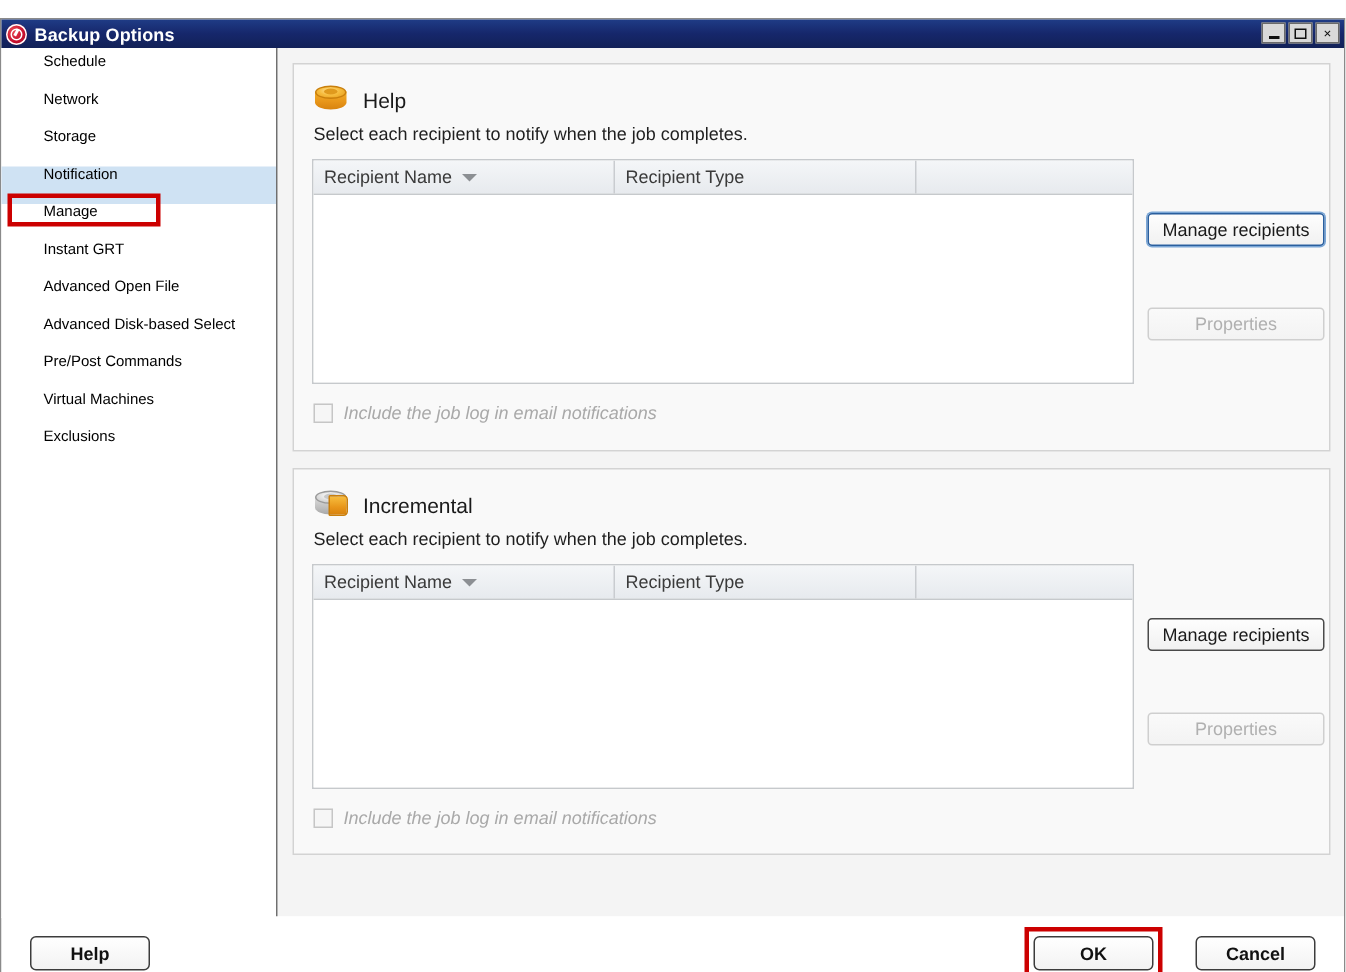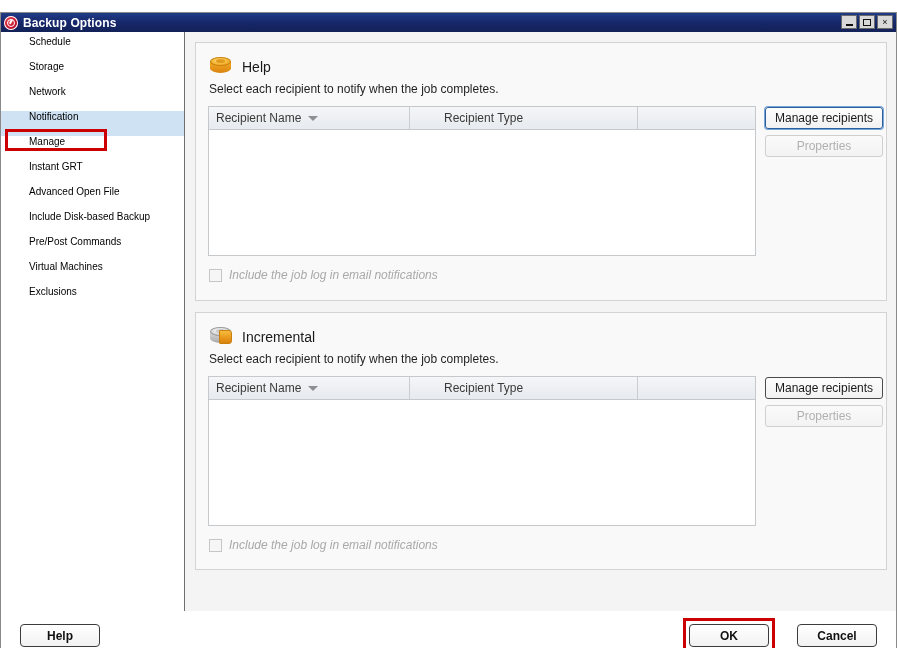--- a/index.html
+++ b/index.html
@@ -254,21 +254,20 @@
     border: 1px solid #c6c9cc;
     box-sizing: border-box;
     overflow: hidden;
   }
   .tbl-head {
     display: flex;
     height: 23px;
     background: linear-gradient(to bottom, #f4f6f8 0%, #e7eaee 100%);
     border-bottom: 1px solid #c6c9cc;
     box-sizing: border-box;
-    gap: 27px;
   }
   .th {
     display: flex;
     align-items: center;
     font-size: 12px;
     color: #3a3a3a;
     padding-left: 7px;
     box-sizing: border-box;
     border-right: 1px solid #c9ccd0;
     white-space: nowrap;
@@ -304,20 +303,21 @@
     background: linear-gradient(to bottom, #fdfdfd 0%, #f1f1f1 100%);
     border: 1px solid #4a4a4a;
     border-radius: 3px;
     box-sizing: border-box;
     color: #1a1a1a;
     display: flex;
     align-items: center;
     justify-content: center;
     cursor: default;
     white-space: nowrap;
+    margin-top: 35px;
   }
   .btn.focused {
     border: 1px solid #2a5f9e;
     box-shadow: 0 0 0 1px #7aa6d6;
   }
   .btn.disabled {
     color: #b0b0b0;
     border-color: #cfcfcf;
     background: linear-gradient(to bottom, #fafafa 0%, #f3f3f3 100%);
   }
@@ -422,39 +422,39 @@
     </div>
   </div>
 
   <div id="main">
 
     <div id="sidebar">
       <div class="side-item">
           <span>Schedule</span>
         </div>
       <div class="side-item">
+          <span>Network</span>
+        </div>
+      <div class="side-item">
           <span>Storage</span>
-        </div>
-      <div class="side-item">
-          <span>Network</span>
         </div>
       <div class="side-item selected">
           <span>Notification</span>
         </div>
       <div class="side-item">
           <span>Manage</span>
         </div>
       <div class="side-item">
           <span>Instant GRT</span>
         </div>
       <div class="side-item">
           <span>Advanced Open File</span>
         </div>
       <div class="side-item">
-          <span>Include Disk-based Backup</span>
+          <span>Advanced Disk-based Select</span>
         </div>
       <div class="side-item">
           <span>Pre/Post Commands</span>
         </div>
       <div class="side-item">
           <span>Virtual Machines</span>
         </div>
       <div class="side-item">
           <span>Exclusions</span>
         </div>

